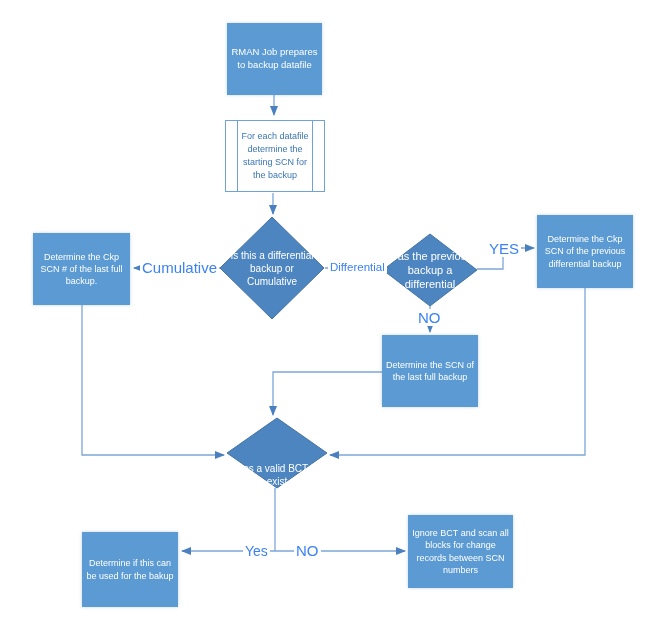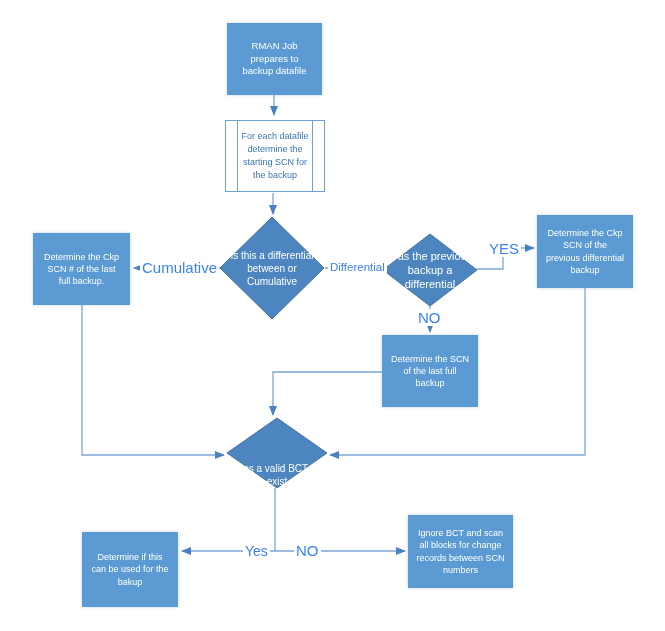--- a/index.html
+++ b/index.html
@@ -12,21 +12,21 @@
   }
   #connector-layer{position:absolute;left:0;top:0;z-index:1;}
   .edge{fill:none;stroke:#7ca6d8;stroke-width:1.3;}
   .diamond{fill:#4d85c0;stroke:#44739f;stroke-width:1;}
   .box{
     position:absolute;z-index:2;
     background:#5b9ad2;
     color:#ffffff;
     font-size:9px;line-height:1.35;
     display:flex;align-items:center;justify-content:center;text-align:center;
-    padding:8px;box-sizing:border-box;
+    padding:1px;box-sizing:border-box;
     box-shadow:0 0 3px rgba(120,160,205,0.45);
   }
   .predef{
     position:absolute;z-index:2;
     background:#ffffff;
     border:1px solid #6ea2d8;
     color:#3a76b6;
     font-size:9px;line-height:1.45;
     display:flex;align-items:center;justify-content:center;text-align:center;
     padding:14px 15px;box-sizing:border-box;
@@ -87,21 +87,21 @@
   <div class="box" style="left:33px;top:233px;width:97px;height:72px">Determine the Ckp SCN # of the last full backup.</div>
 
   <div class="box" style="left:537px;top:215px;width:96px;height:73px">Determine the Ckp SCN of the previous differential backup</div>
 
   <div class="box" style="left:382px;top:335px;width:96px;height:72px">Determine the SCN of the last full backup</div>
 
   <div class="box" style="left:82px;top:532px;width:96px;height:75px">Determine if this can be used for the bakup</div>
 
   <div class="box" style="left:408px;top:515px;width:105px;height:73px">Ignore BCT and scan all blocks for change records between SCN numbers</div>
 
-  <div class="diamond-label" style="left:227px;top:237px;width:90px;height:62px;font-size:10px">Is this a differential between or Cumulative</div>
+  <div class="diamond-label" style="left:227px;top:237px;width:90px;height:62px;font-size:10px">Is this a differential backup or Cumulative</div>
 
   <div class="diamond-label" style="left:387px;top:247px;width:86px;height:46px;font-size:11px">Was the previous backup a differential</div>
 
   <div class="diamond-label" style="left:230px;top:459px;width:94px;height:32px;font-size:10px">Does a valid BCT file exist</div>
 
   <span class="edge-label" style="left:140px;top:259px;font-size:15px">Cumulative</span>
   <span class="edge-label" style="left:328px;top:261px;font-size:11.5px">Differential</span>
   <span class="edge-label" style="left:487px;top:240px;font-size:15px">YES</span>
   <span class="edge-label" style="left:416px;top:309px;font-size:15px">NO</span>
   <span class="edge-label" style="left:243px;top:543px;font-size:14px">Yes</span>

